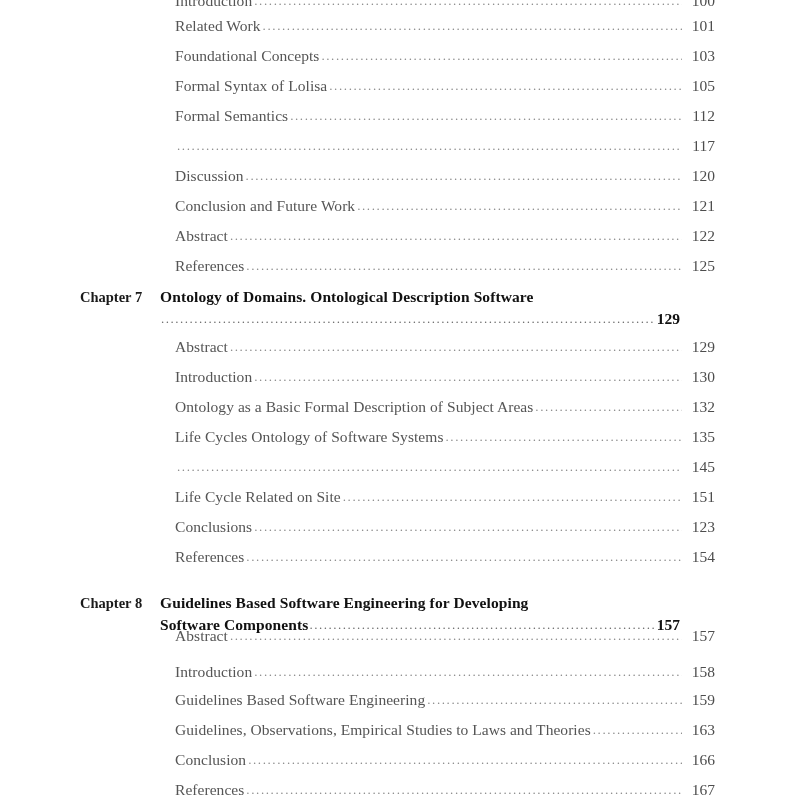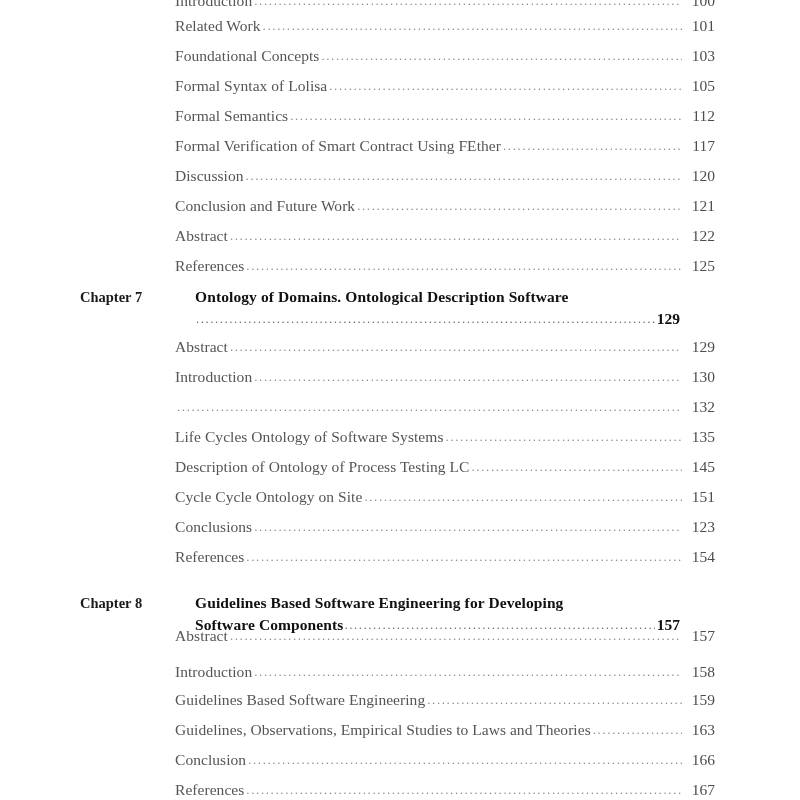--- a/index.html
+++ b/index.html
@@ -74,21 +74,20 @@
   }
   .entry .toc-body {
     margin-left: 175px;
     margin-right: 85px;
   }
 
   
   .chapter-block {
     display: flex;
     align-items: flex-start;
-    gap: 35px;
   }
   .chapter-heading-lines {
     flex: 1 1 auto;
     min-width: 0;
     margin-left: 80px;
     margin-right: 120px;
   }
   .chapter-heading-lines .hline {
     display: flex;
     align-items: baseline;
@@ -173,21 +172,20 @@
     </div>
     <div class="toc-row entry">
       <div class="toc-body">
         <span class="toc-title">Formal Semantics</span>
         <span class="toc-leader">..................................................................................................................</span>
         <span class="toc-page">112</span>
       </div>
     </div>
     <div class="toc-row entry">
       <div class="toc-body">
-        <span class="toc-title">Formal Verification of Smart Contract Using FEther</span>
         <span class="toc-leader">..................................................................................................................</span>
         <span class="toc-page">117</span>
       </div>
     </div>
     <div class="toc-row entry">
       <div class="toc-body">
         <span class="toc-title">Discussion</span>
         <span class="toc-leader">..................................................................................................................</span>
         <span class="toc-page">120</span>
       </div>
@@ -240,41 +238,41 @@
     </div>
     <div class="toc-row entry">
       <div class="toc-body">
         <span class="toc-title">Introduction</span>
         <span class="toc-leader">..................................................................................................................</span>
         <span class="toc-page">130</span>
       </div>
     </div>
     <div class="toc-row entry">
       <div class="toc-body">
+        <span class="toc-title">Ontology as a Basic Formal Description of Subject Areas</span>
         <span class="toc-leader">..................................................................................................................</span>
         <span class="toc-page">132</span>
       </div>
     </div>
     <div class="toc-row entry">
       <div class="toc-body">
         <span class="toc-title">Life Cycles Ontology of Software Systems</span>
         <span class="toc-leader">..................................................................................................................</span>
         <span class="toc-page">135</span>
       </div>
     </div>
     <div class="toc-row entry">
       <div class="toc-body">
-        <span class="toc-title">Description of Ontology of Process Testing LC</span>
         <span class="toc-leader">..................................................................................................................</span>
         <span class="toc-page">145</span>
       </div>
     </div>
     <div class="toc-row entry">
       <div class="toc-body">
-        <span class="toc-title">Cycle Cycle Ontology on Site</span>
+        <span class="toc-title">Life Cycle Related on Site</span>
         <span class="toc-leader">..................................................................................................................</span>
         <span class="toc-page">151</span>
       </div>
     </div>
     <div class="toc-row entry">
       <div class="toc-body">
         <span class="toc-title">Conclusions</span>
         <span class="toc-leader">..................................................................................................................</span>
         <span class="toc-page">123</span>
       </div>

